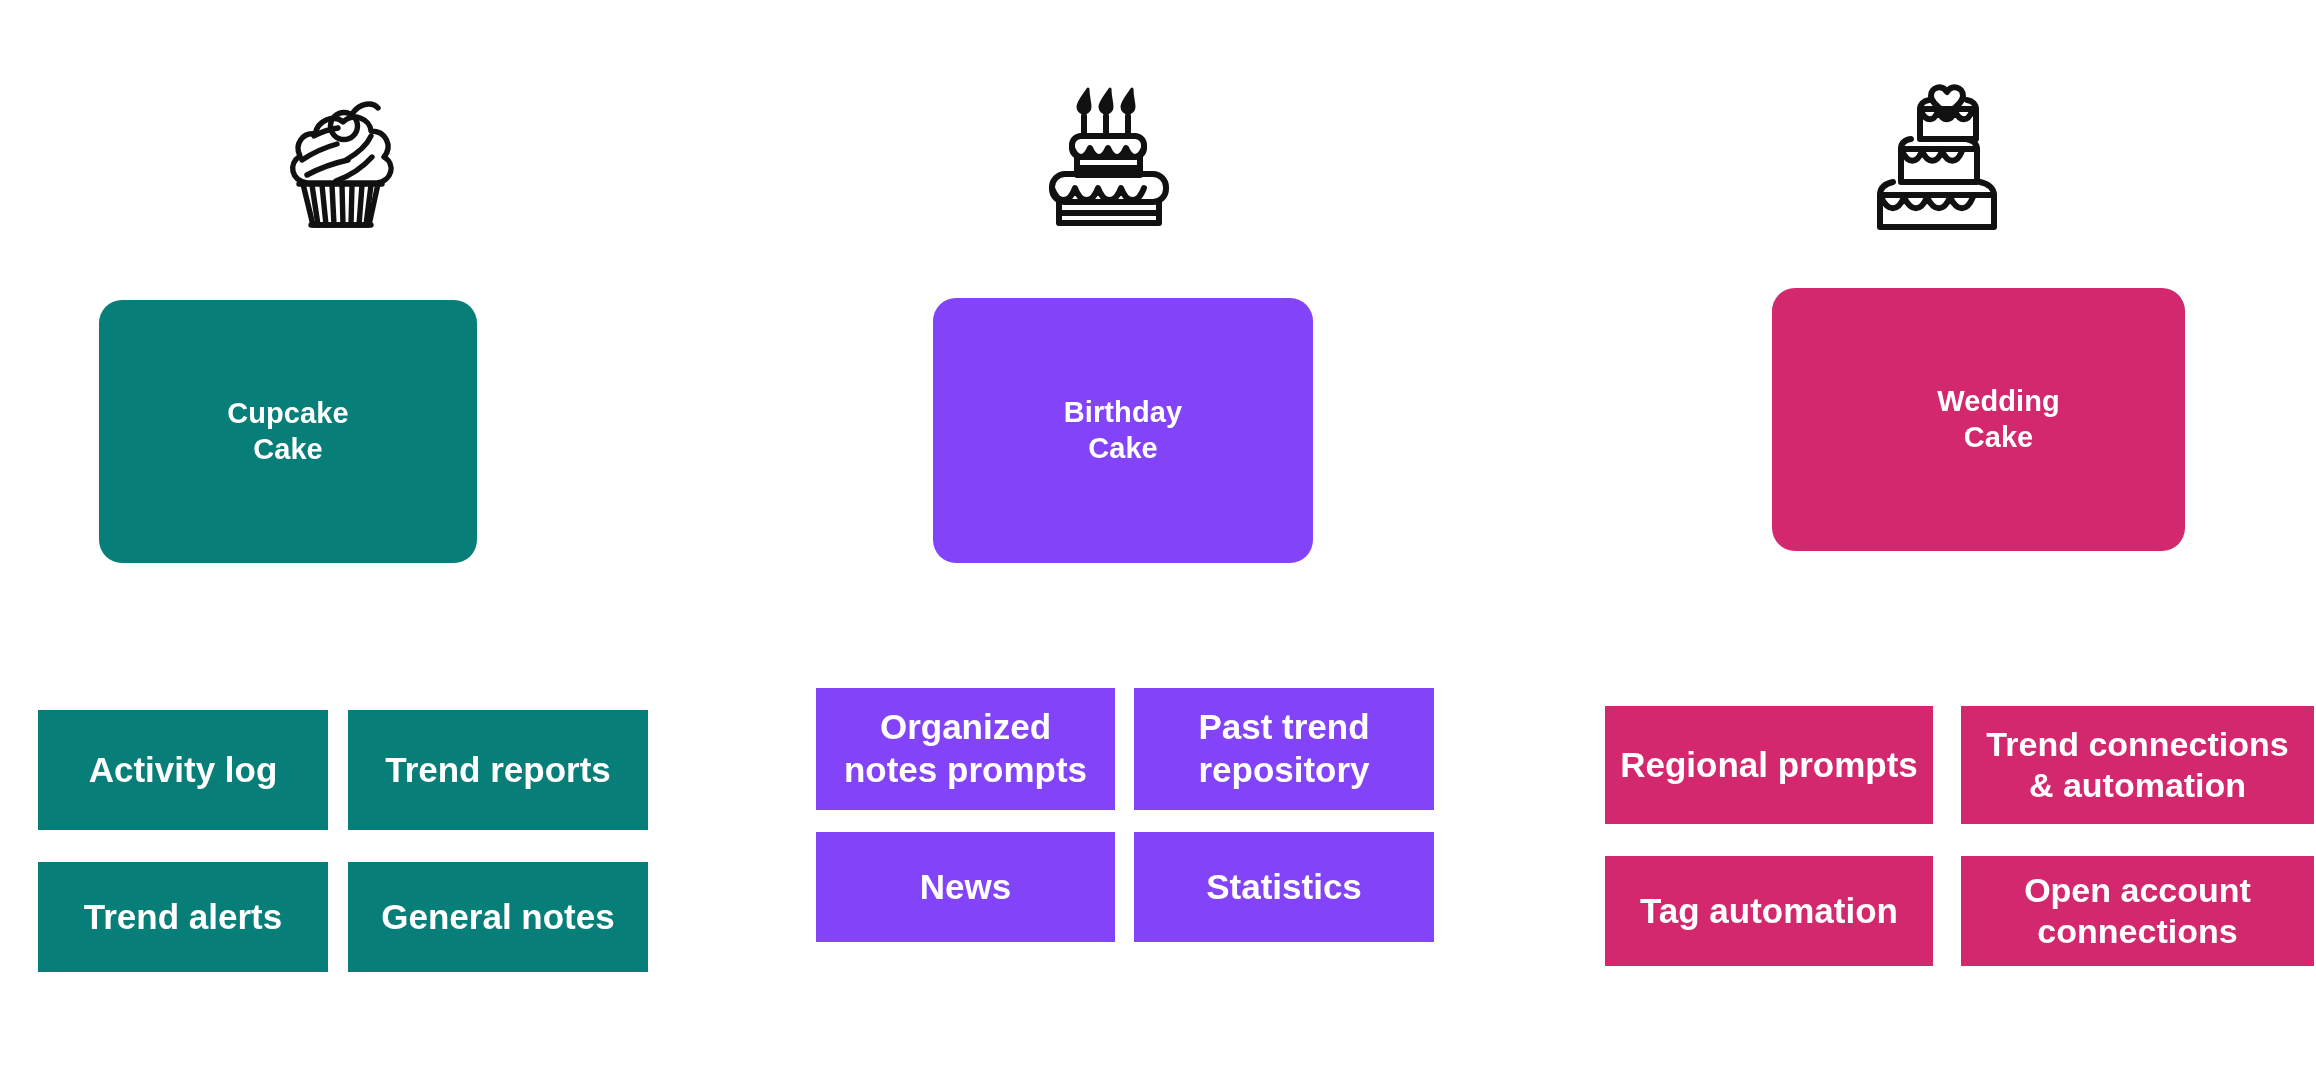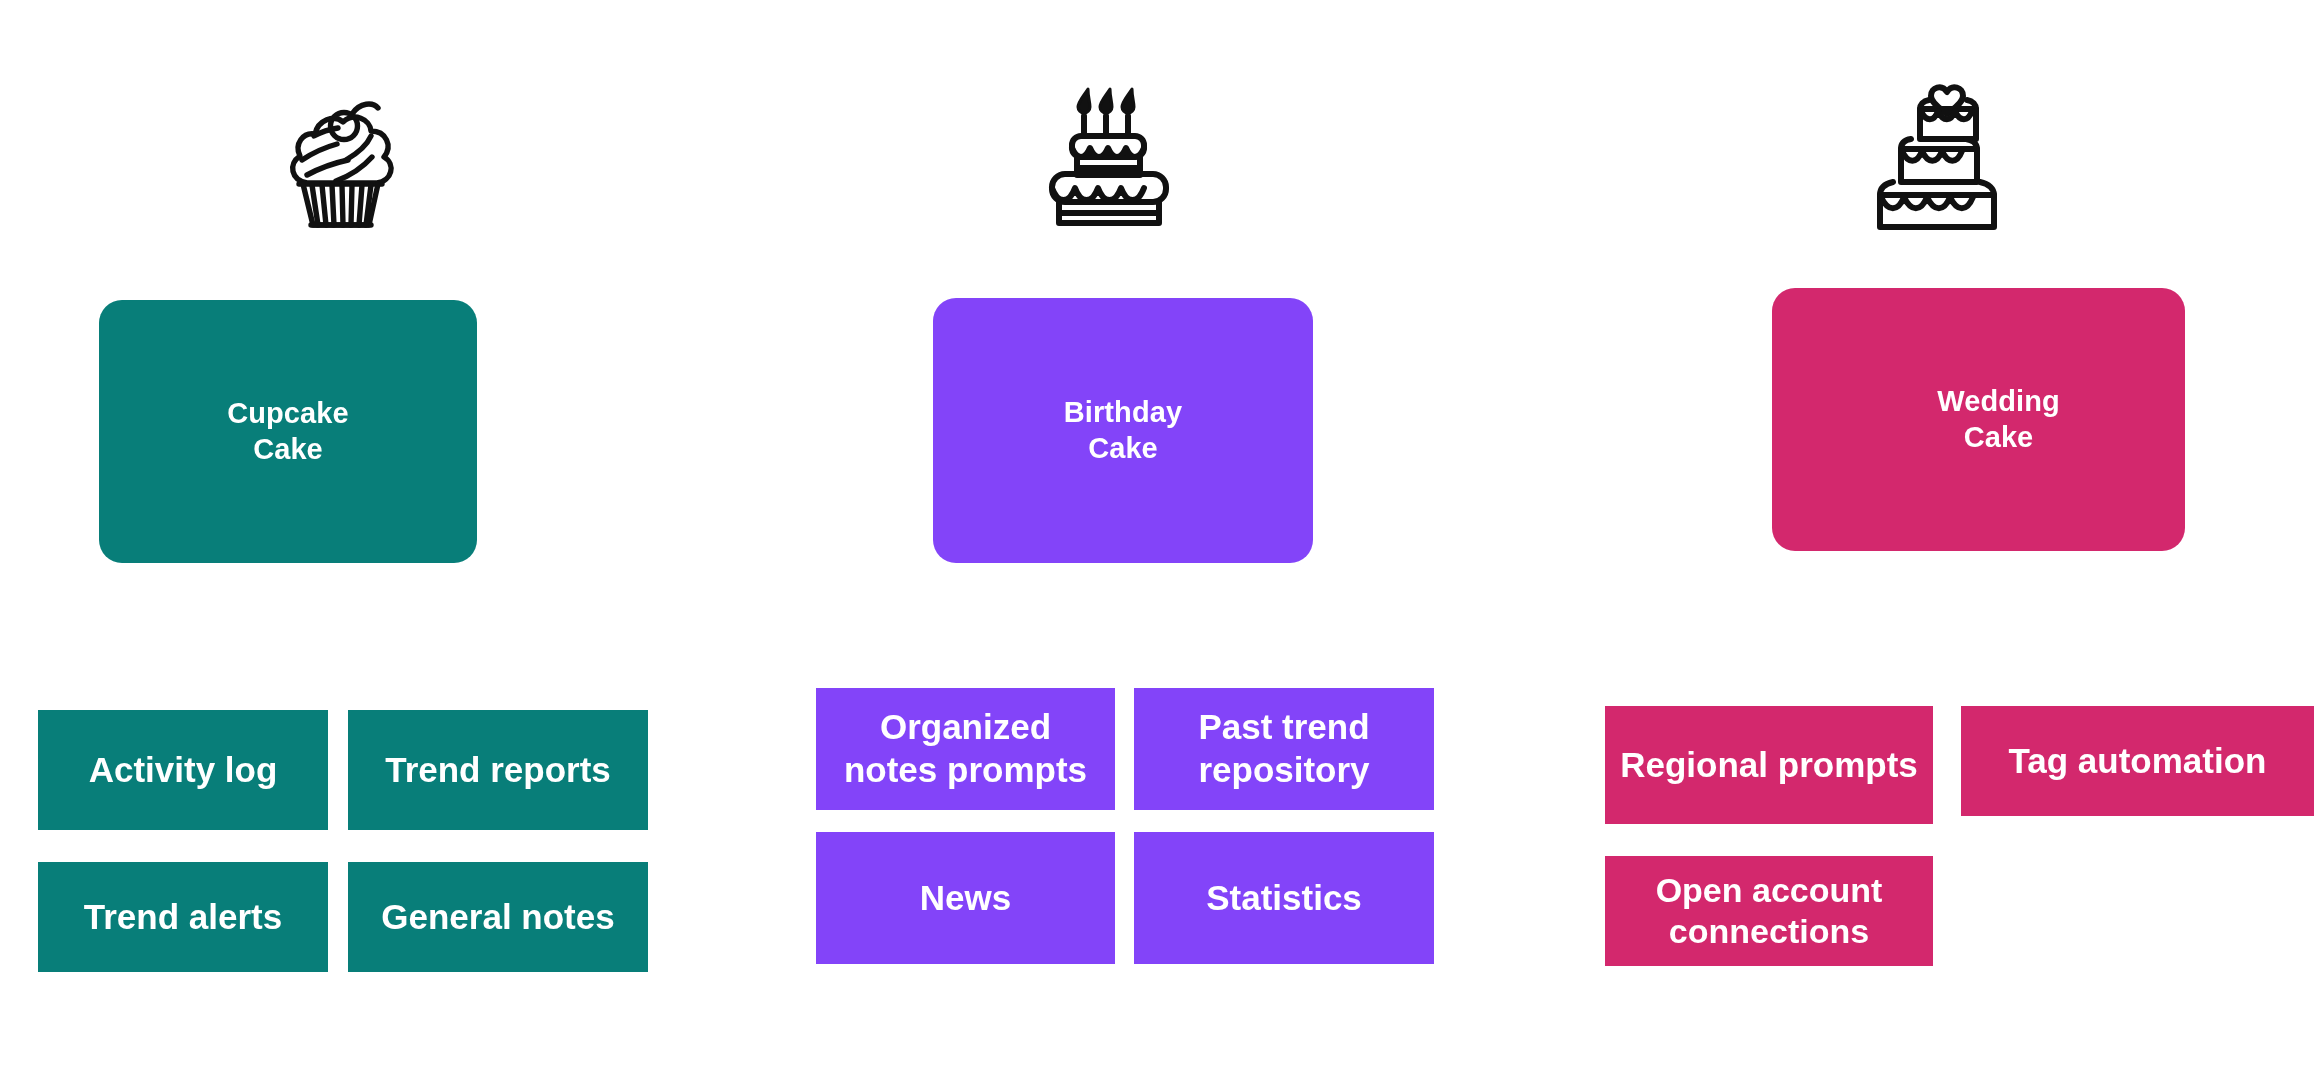--- a/index.html
+++ b/index.html
@@ -94,21 +94,21 @@
     white-space: pre-line;
     padding: 6px 8px;
     box-sizing: border-box;
   }
   .col-0 .tag { height: 120px; }
   .col-1 .tag { height: 122px; }
   .col-2 .tag { height: 118px; }
 
   
   .col-0 .tag.r2 { height: 110px; }
-  .col-1 .tag.r2 { height: 132px; }
+  .col-1 .tag.r2 { height: 110px; }
   .col-2 .tag.r2 { height: 110px; }
 
   .col-2 .tag.c1 { font-size: 34px; }
 </style>
 </head>
 <body style="background: rgb(255, 255, 255);">
 
 <div class="canvas">
 
   <div class="column col-0">
@@ -225,19 +225,21 @@
       </svg>
     </div>
 
     <div class="card" style="background: rgb(211, 40, 109); padding-left: 40px;">
       <span class="card-label">Wedding
 Cake</span>
     </div>
 
     <div class="tag-grid">
       <div class="tag c0 r1" style="background: rgb(211, 40, 109);">Regional prompts</div>
+      <div class="tag c1 r1" style="background: rgb(211, 40, 109);">Trend connections
+&amp; automation</div>
       <div class="tag c0 r2" style="background: rgb(211, 40, 109);">Tag automation</div>
       <div class="tag c1 r2" style="background: rgb(211, 40, 109);">Open account
 connections</div>
     </div>
   </div>
 
 </div>
 
 </body></html>

